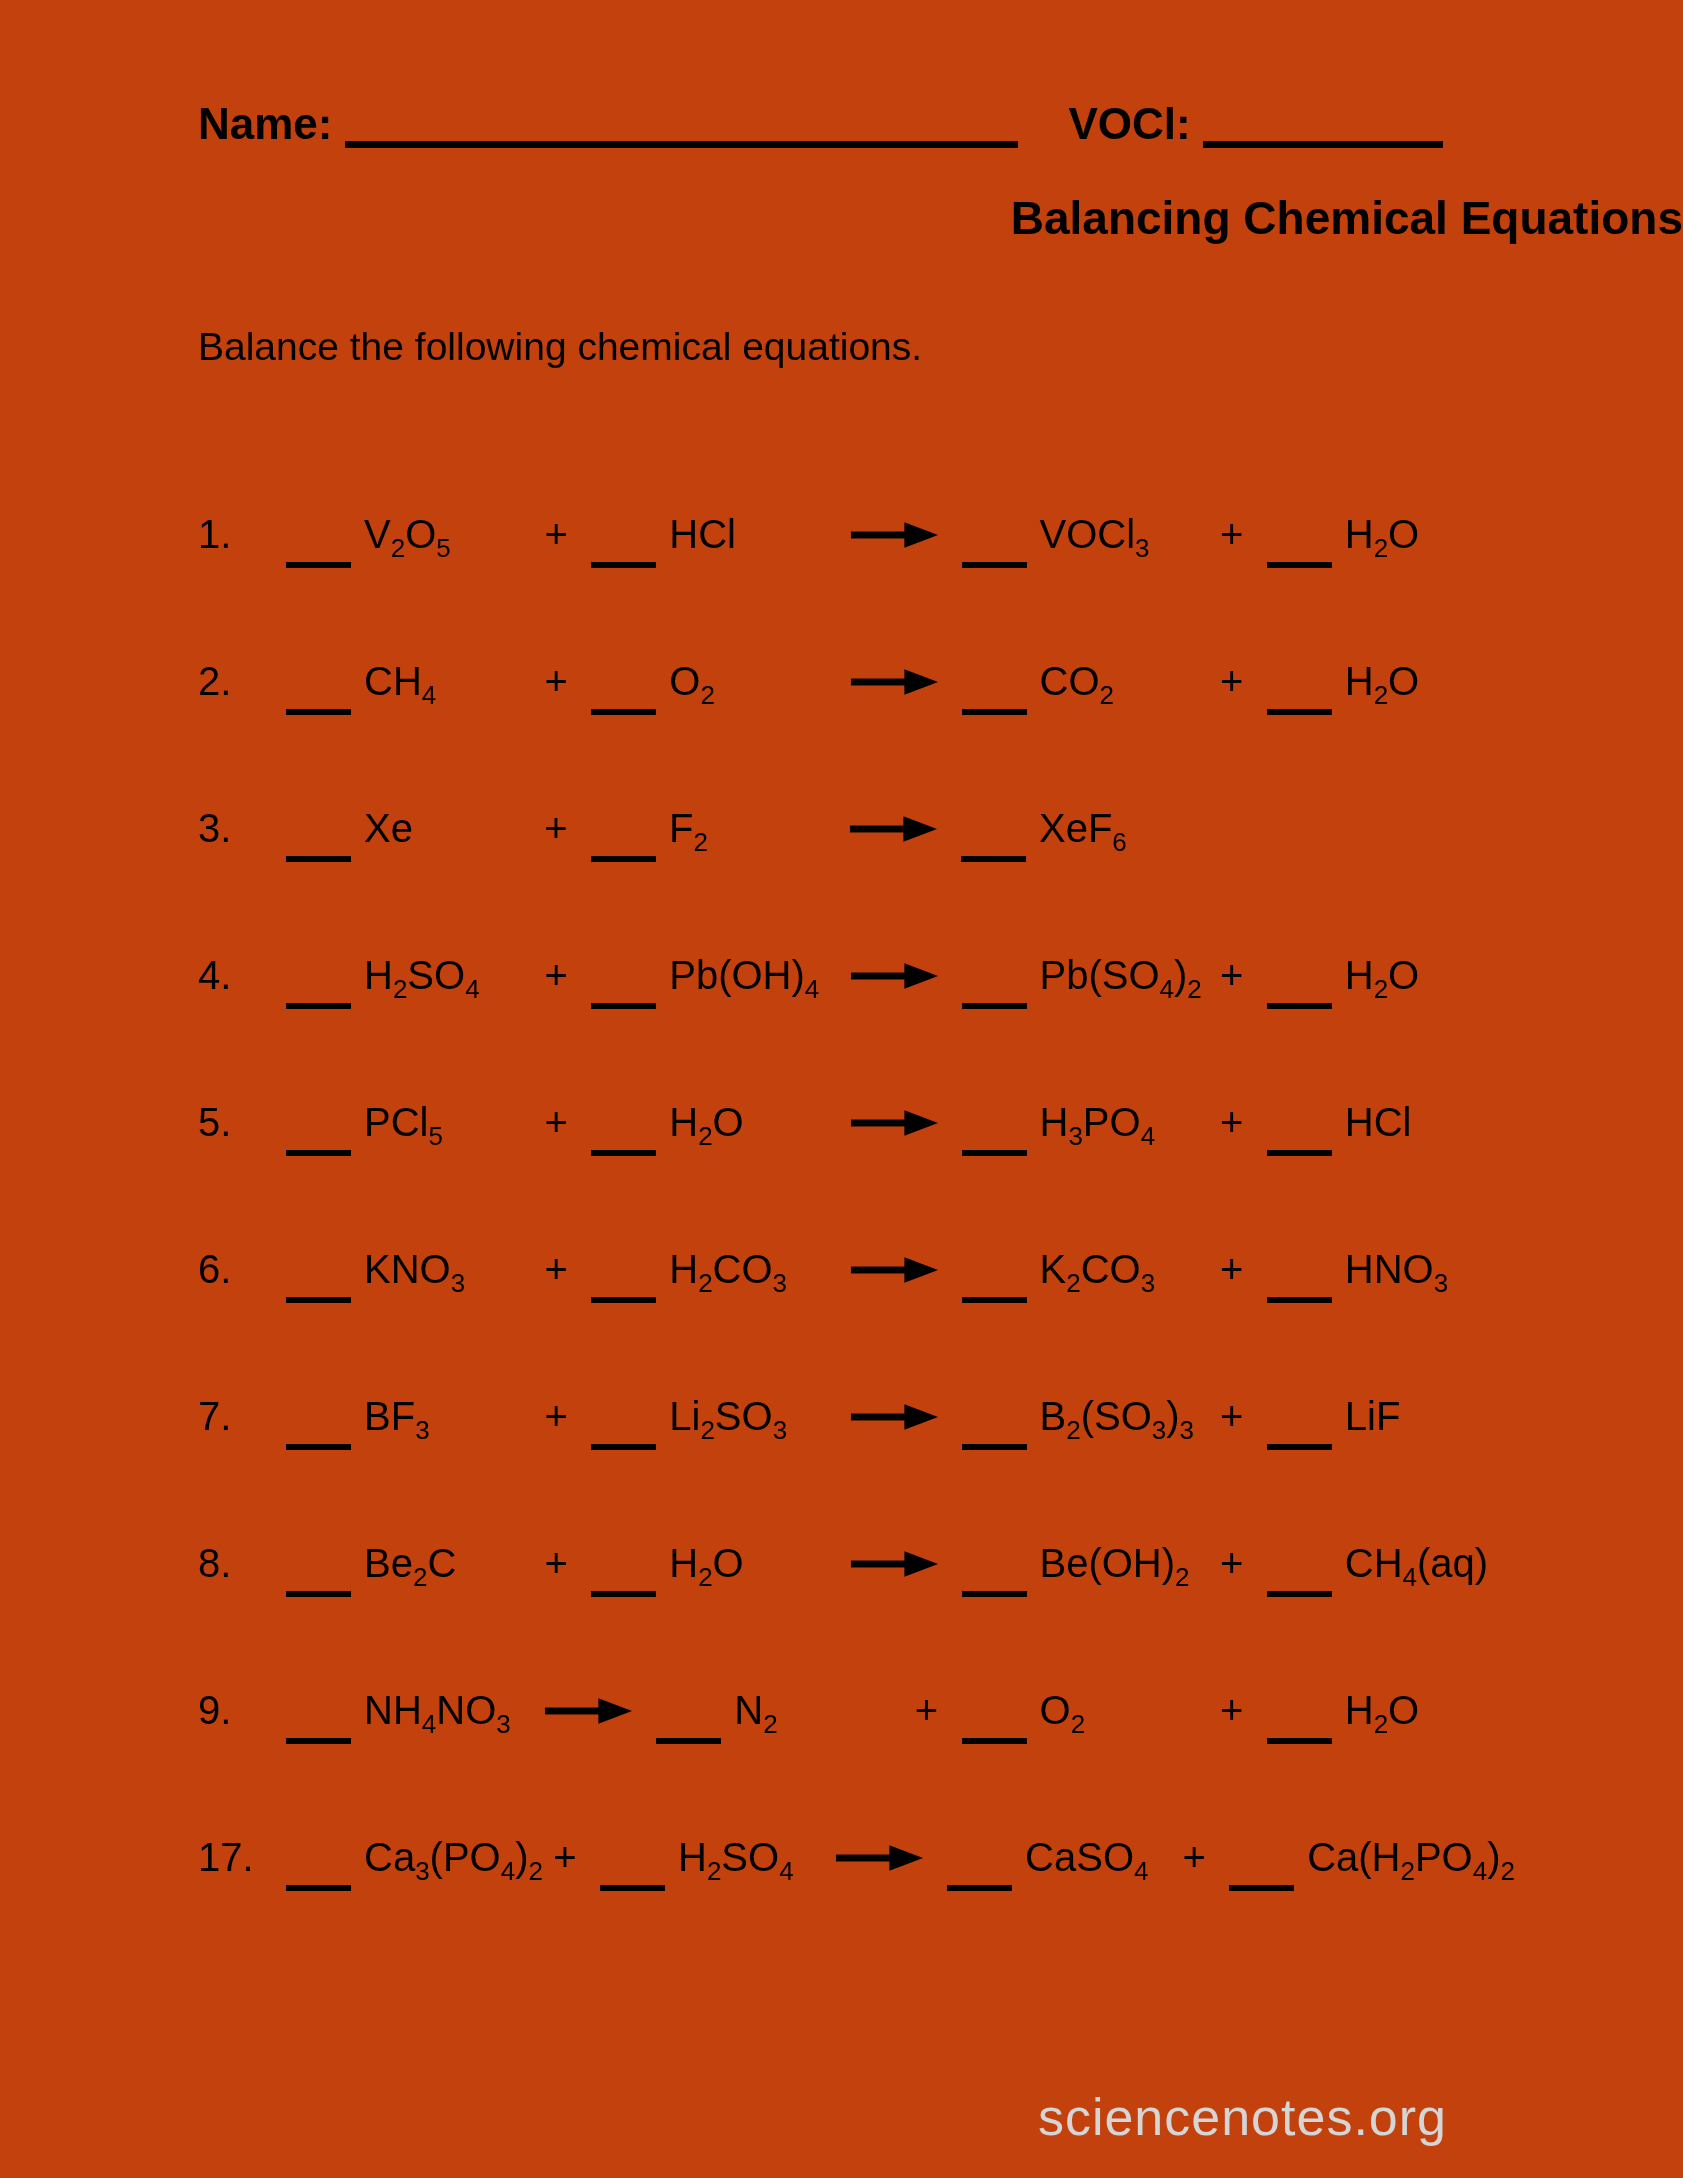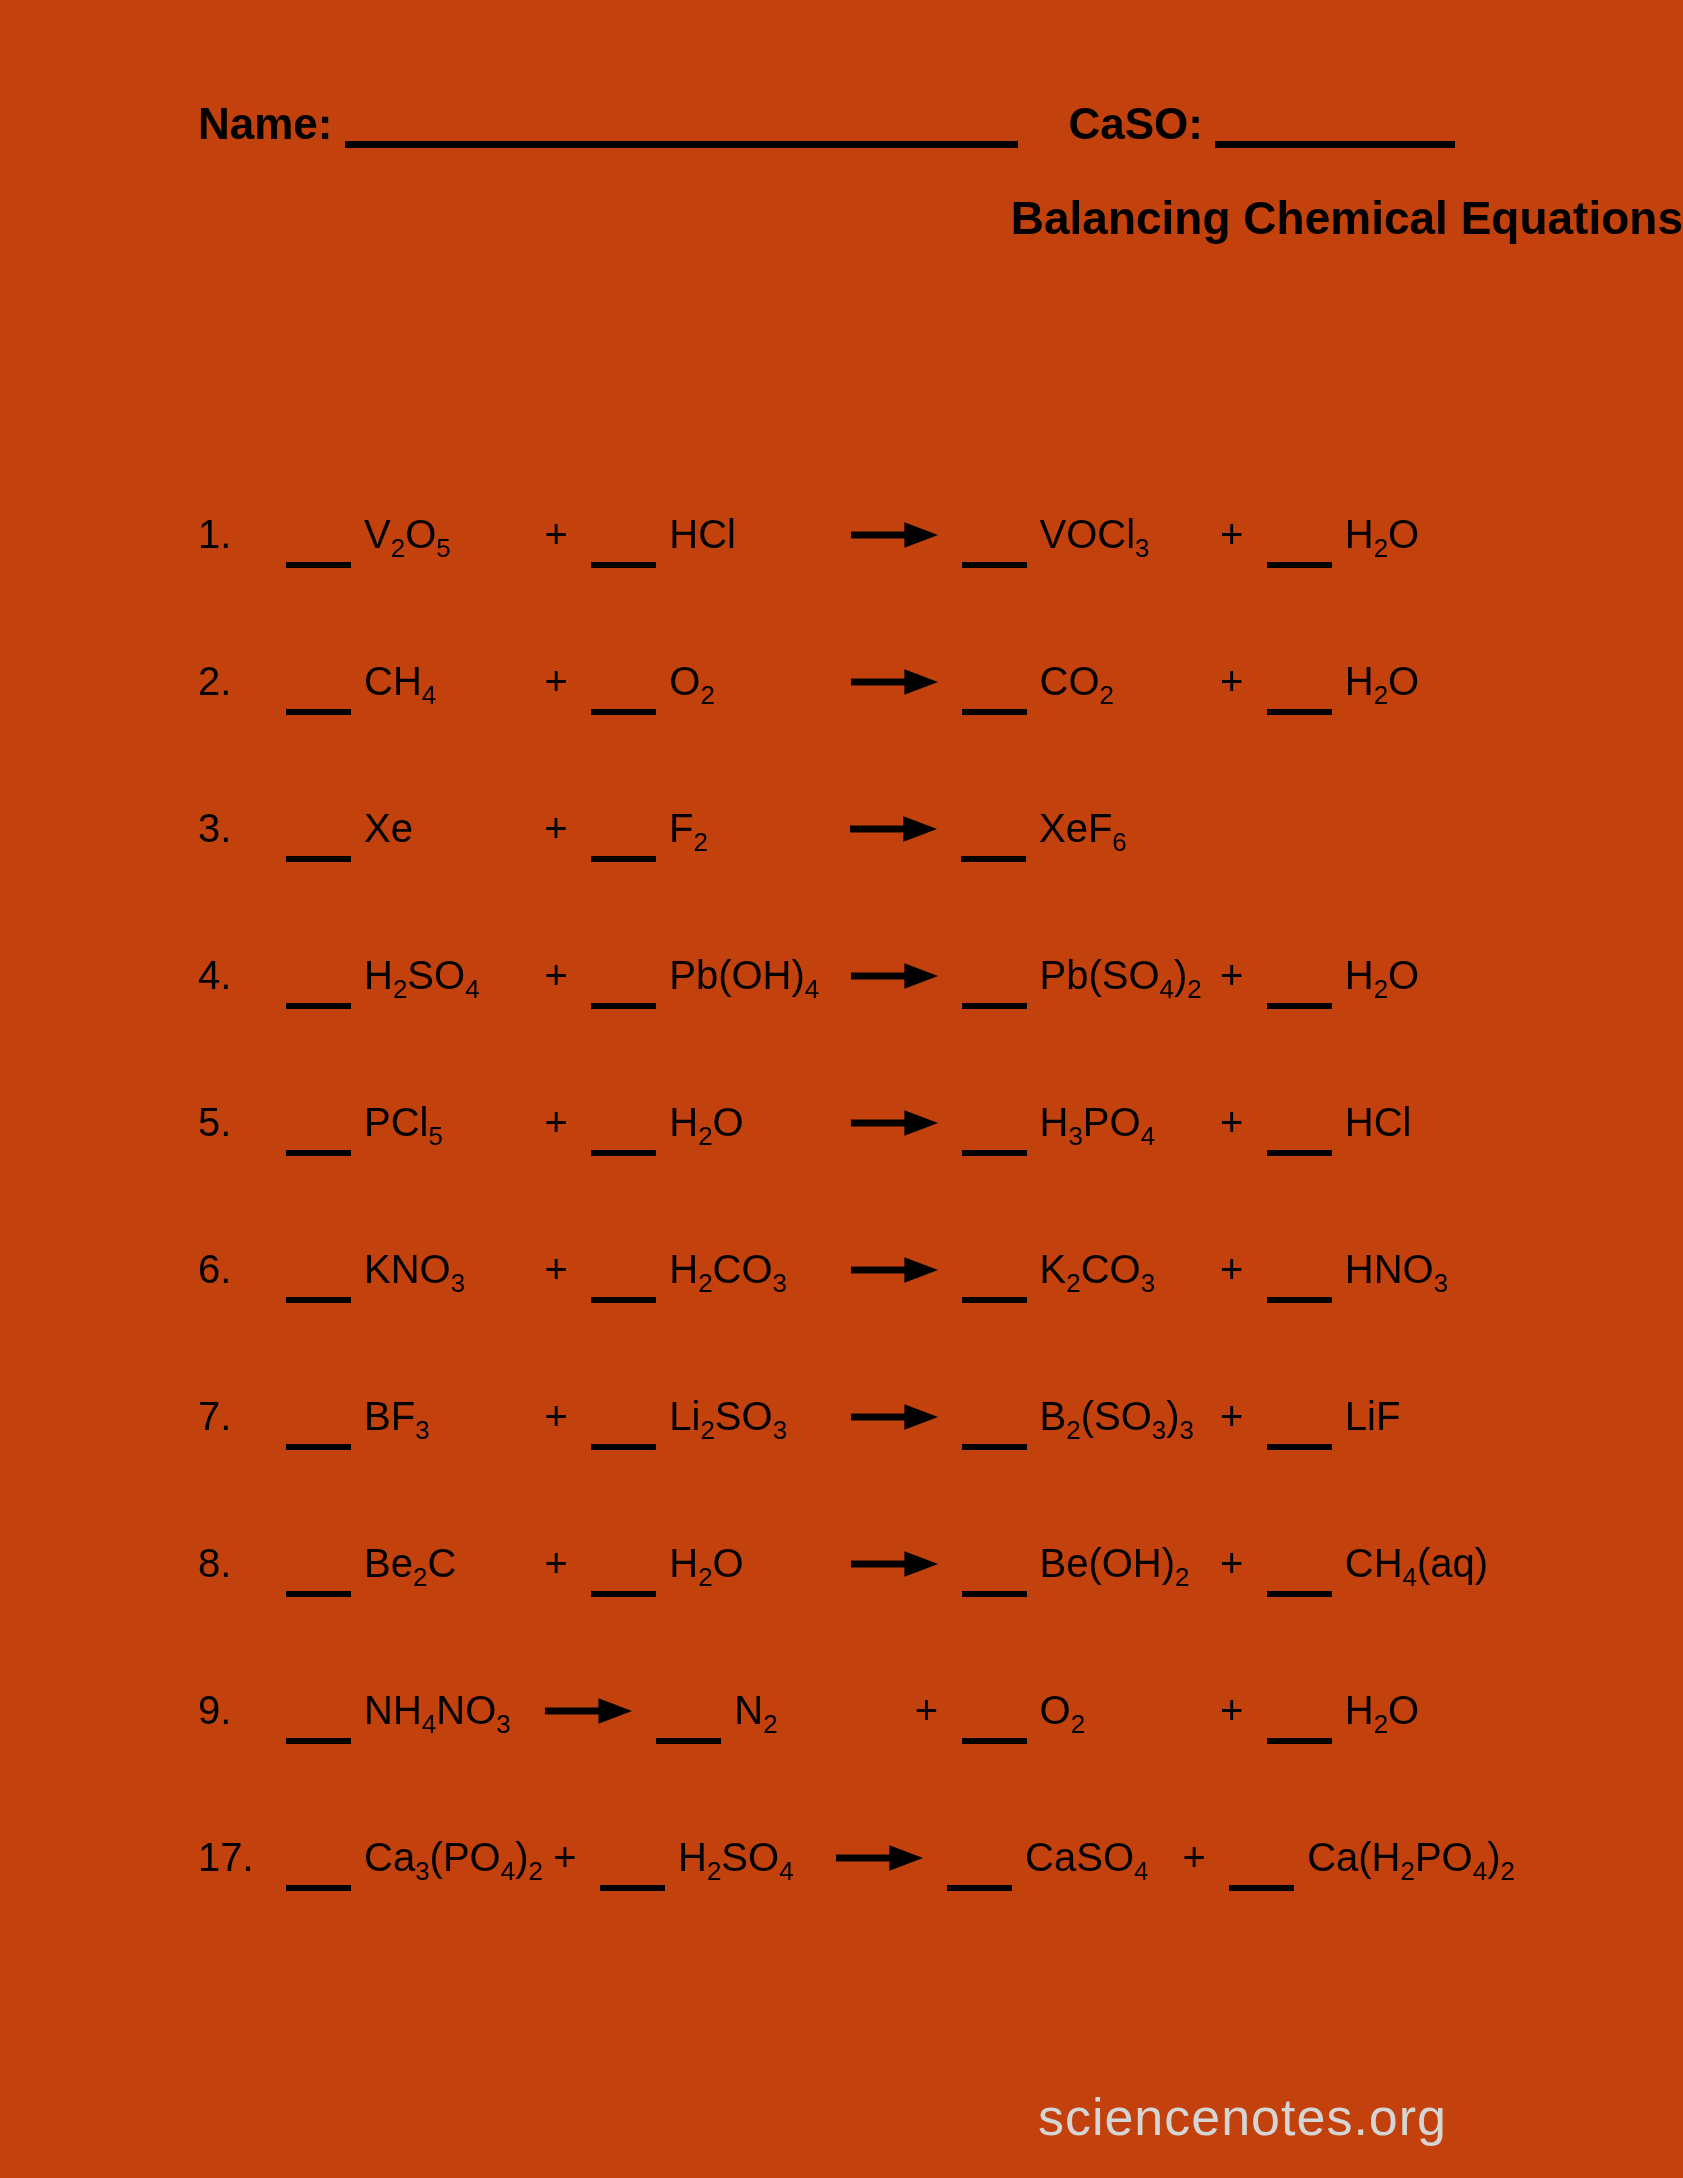--- a/index.html
+++ b/index.html
@@ -60,26 +60,27 @@
   }
 </style>
 </head>
 <body>
 
 <div class="page">
 
   <div class="name-date">
     <span class="hd-label">Name:</span>
     <span class="fill-line name-line"></span>
-    <span class="hd-label date-label">CaSO:</span>
+    <span class="hd-label date-label">VOCl:</span>
     <span class="fill-line date-line"></span>
   </div>
 
   <h1 class="title">Balancing Chemical Equations</h1>
 
+  <p class="instruction">Balance the following chemical equations.</p>
 
   <div class="equations">
       <div class="eq-row">
         <div class="cell num">1.</div>
         <div class="cell blank-cell">
           <span class="blank-line"></span>
         </div>
         <div class="cell formula">V<sub>2</sub>O<sub>5</sub></div>
         <div class="cell plus">+</div>
         <div class="cell blank-cell">

